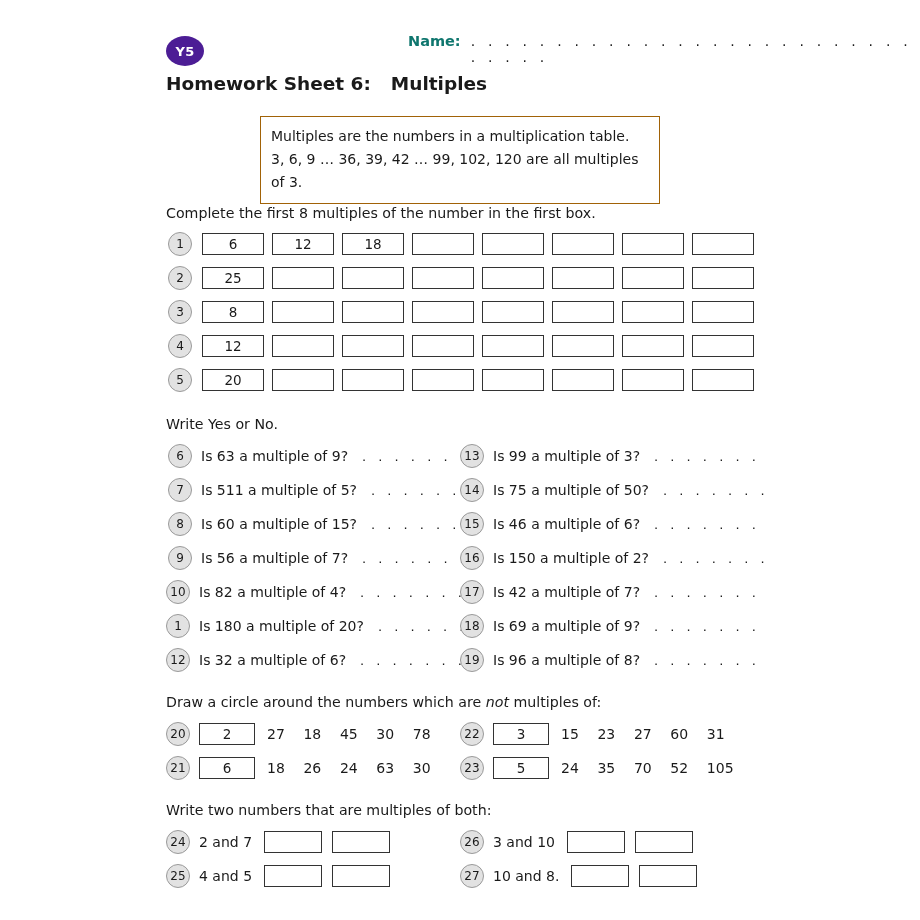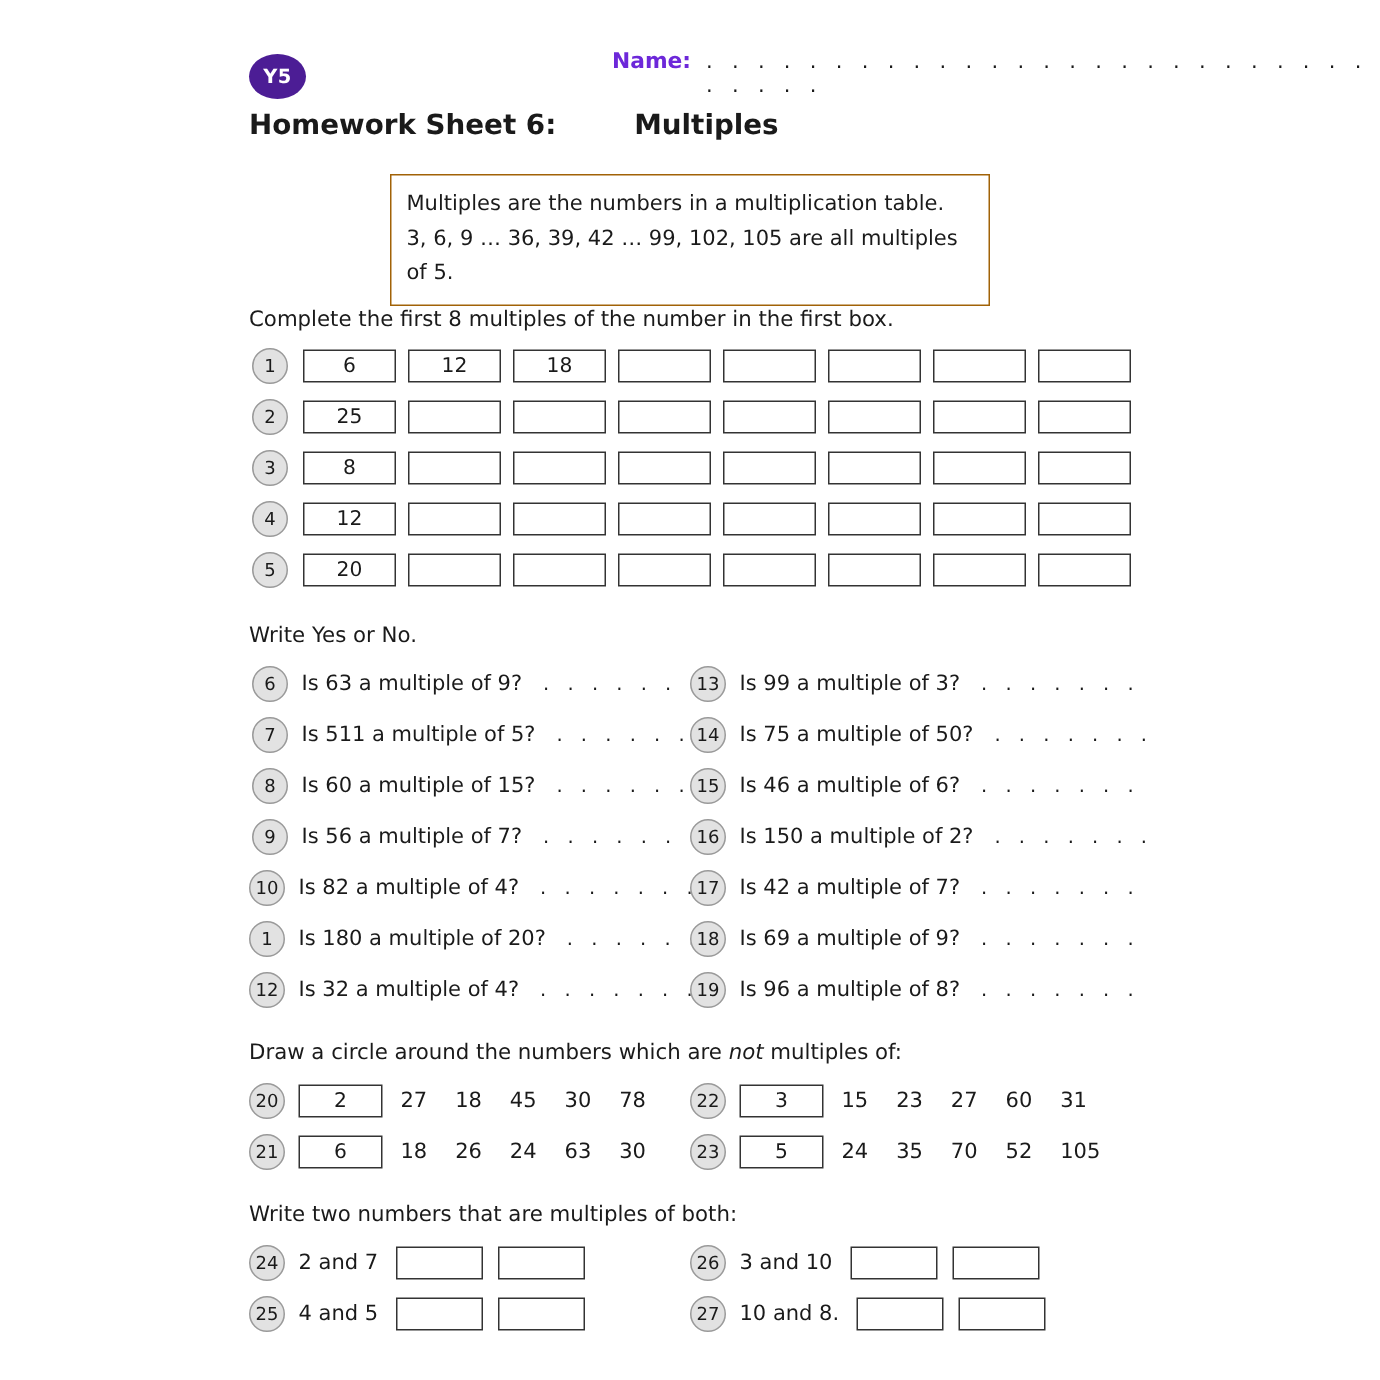--- a/index.html
+++ b/index.html
@@ -46,37 +46,36 @@
   .name-row {
     position: absolute;
     left: 408px;
     top: 33px;
     display: flex;
     align-items: baseline;
     font-size: 14.5px;
   }
   .name-label {
     font-weight: bold;
-    color: #6d28d9;
+    color: #0f766e;
   }
   .dotted-line {
     margin-left: 10px;
     letter-spacing: 4.2px;
     font-size: 14px;
     color: #1a1a1a;
   }
   .title-row {
     position: absolute;
     left: 166px;
     top: 73px;
     display: flex;
     align-items: baseline;
     font-weight: bold;
     font-size: 18.5px;
-    gap: 32px;
   }
   .title-sub {
     margin-left: 20px;
     font-weight: bold;
     font-size: 18.5px;
   }
 
   
   .info-box {
     position: absolute;
@@ -211,21 +210,21 @@
       <span class="dotted-line">. . . . . . . . . . . . . . . . . . . . . . . . . . . . . . .</span>
     </div>
     <div class="title-row">
       <span>Homework Sheet 6:</span>
       <span class="title-sub">Multiples</span>
     </div>
   </div>
 
   <div class="info-box">
     <div>Multiples are the numbers in a multiplication table.</div>
-    <div>3, 6, 9 … 36, 39, 42 … 99, 102, 105 are all  multiples of 5.</div>
+    <div>3, 6, 9 … 36, 39, 42 … 99, 102, 120 are all  multiples of 3.</div>
   </div>
 
   <div class="instr" style="top:205px;">Complete the first 8 multiples of the number in the first box.</div>
 
   <div class="mult-row" style="top:232px;">
     <span class="qnum">1</span>
     <span class="cell">6</span>
     <span class="cell">12</span>
     <span class="cell">18</span>
     <span class="cell"></span>
@@ -310,21 +309,21 @@
     <span class="yn-text">Is 82 a multiple of 4?</span>
     <span class="yn-dots">. . . . . . .</span>
   </div>
   <div class="yn-row" style="left:166px; top:614px;">
     <span class="qnum">1</span>
     <span class="yn-text">Is 180 a multiple of 20?</span>
     <span class="yn-dots">. . . . . . .</span>
   </div>
   <div class="yn-row" style="left:166px; top:648px;">
     <span class="qnum">12</span>
-    <span class="yn-text">Is 32 a multiple of 4?</span>
+    <span class="yn-text">Is 32 a multiple of 6?</span>
     <span class="yn-dots">. . . . . . .</span>
   </div>
 
   <div class="yn-row" style="left:460px; top:444px;">
     <span class="qnum">13</span>
     <span class="yn-text">Is 99 a multiple of 3?</span>
     <span class="yn-dots">. . . . . . .</span>
   </div>
   <div class="yn-row" style="left:460px; top:478px;">
     <span class="qnum">14</span>

